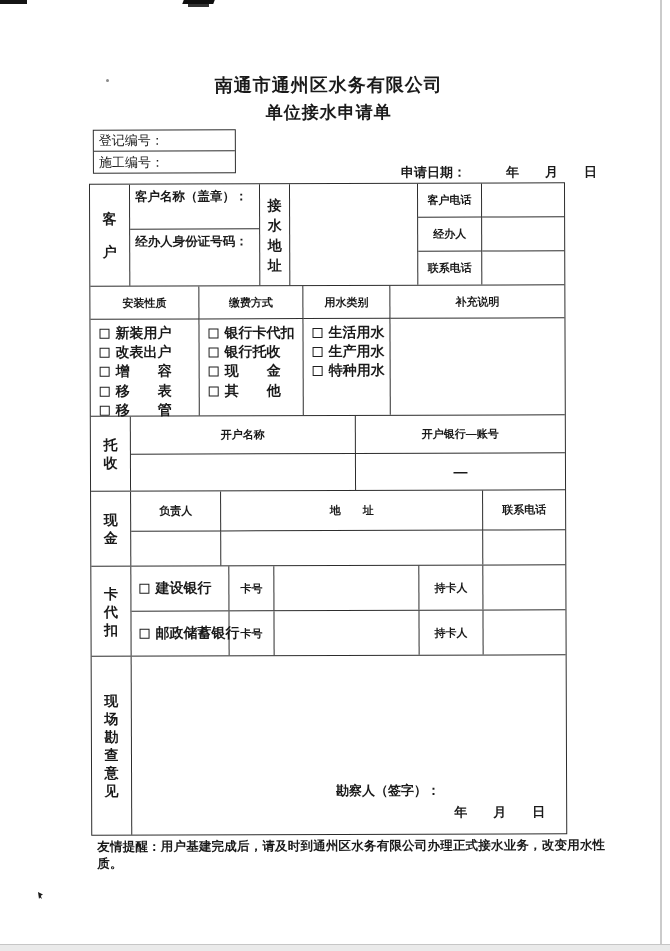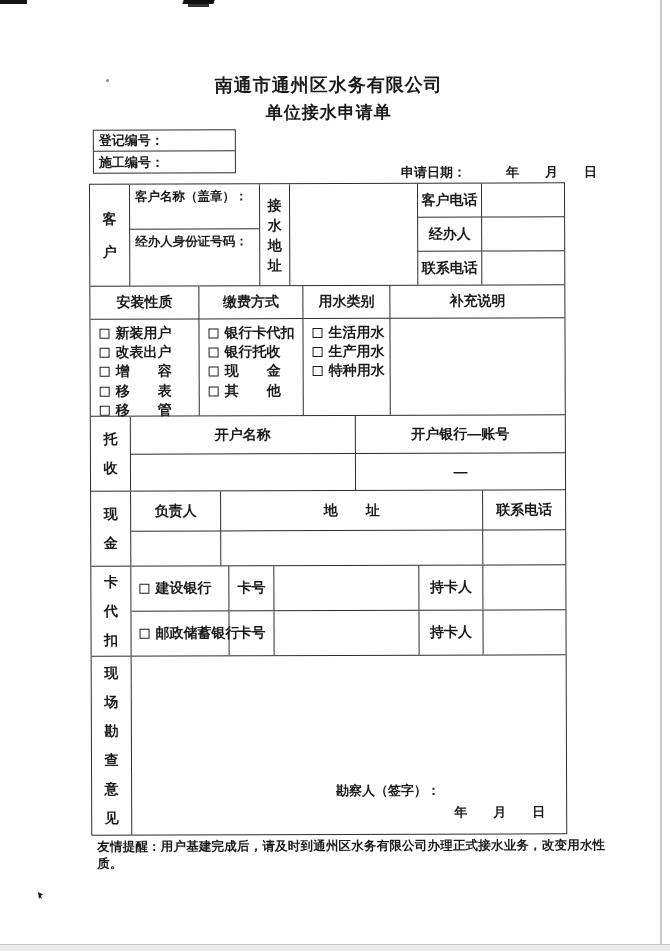--- a/index.html
+++ b/index.html
@@ -8,46 +8,46 @@
   .form { position:absolute; inset:0; transform:rotate(-0.2deg); transform-origin:50% 50%; }
 
   
   .title { position:absolute; left:0; top:73px; width:660px; text-align:center;
            font-size:18px; font-weight:700; letter-spacing:1px; }
   .subtitle { position:absolute; left:0; top:101px; width:660px; text-align:center;
               font-size:17px; font-weight:700; letter-spacing:1px; }
 
   .regbox { position:absolute; left:94px; top:129px; width:143px; border:1px solid #2d2d2d; }
   .regrow { height:21px; display:flex; align-items:center; padding-left:5px;
-            font-size:13px; font-weight:700; }
+            font-size:13px; font-weight:400; }
   .regrow.first { border-bottom:1px solid #2d2d2d; }
   .regfill { flex:1; height:100%; }
 
   .dateline { position:absolute; left:402px; top:164px; display:flex; align-items:baseline;
               font-size:13px; font-weight:700; white-space:pre; }
   .dateline .units { margin-left:40px; }
 
   
   .maintable { position:absolute; left:90px; top:183px; width:476px; border:1px solid #2d2d2d; }
   .sec { display:flex; }
   .bt { border-top:1px solid #2d2d2d; }
   .br { border-right:1px solid #2d2d2d; }
   .bb { border-bottom:1px solid #2d2d2d; }
   .seclabel { width:40px; border-right:1px solid #2d2d2d; display:flex;
               align-items:center; justify-content:center; flex:none; }
   .vlabel { display:block; width:14px; text-align:center; word-break:break-all;
             line-break:anywhere; font-size:14px; font-weight:700; }
   .lh33 { line-height:33px; } .lh23 { line-height:23px; }
-  .lh22 { line-height:29px; } .lh20 { line-height:20px; }
+  .lh22 { line-height:18px; } .lh20 { line-height:20px; }
   .content { flex:1; display:flex; min-width:0; }
   .vcol { display:flex; flex-direction:column; min-width:0; }
   .grow { flex:1; min-height:0; }
   .center { display:flex; align-items:center; justify-content:center; }
   .padlbl { padding:4px 3px 0 5px; font-size:12.5px; font-weight:700; }
-  .hdr { font-size:14px; font-weight:700; white-space:pre; }
+  .hdr { font-size:11px; font-weight:700; white-space:pre; }
   .w130{width:130px;flex:none;} .w30{width:30px;flex:none;} .w128{width:128px;flex:none;}
   .w64{width:64px;flex:none;} .w91{width:109px;flex:none;} .w104{width:104px;flex:none;}
   .w93{width:87px;flex:none;} .w225{width:225px;flex:none;} .w90{width:90px;flex:none;}
   .w262{width:262px;flex:none;} .w98{width:98px;flex:none;} .w45{width:45px;flex:none;}
   .w145{width:145px;flex:none;}
   .h45{height:45px;flex:none;} .h33{height:33px;flex:none;} .h38{height:38px;flex:none;}
   .h40{height:40px;flex:none;} .rowh45{height:45px;flex:none;display:flex;}
 
   .optlist { padding-top:4px; }
   .opt { display:flex; align-items:center; height:19.4px; padding-left:9px; }

